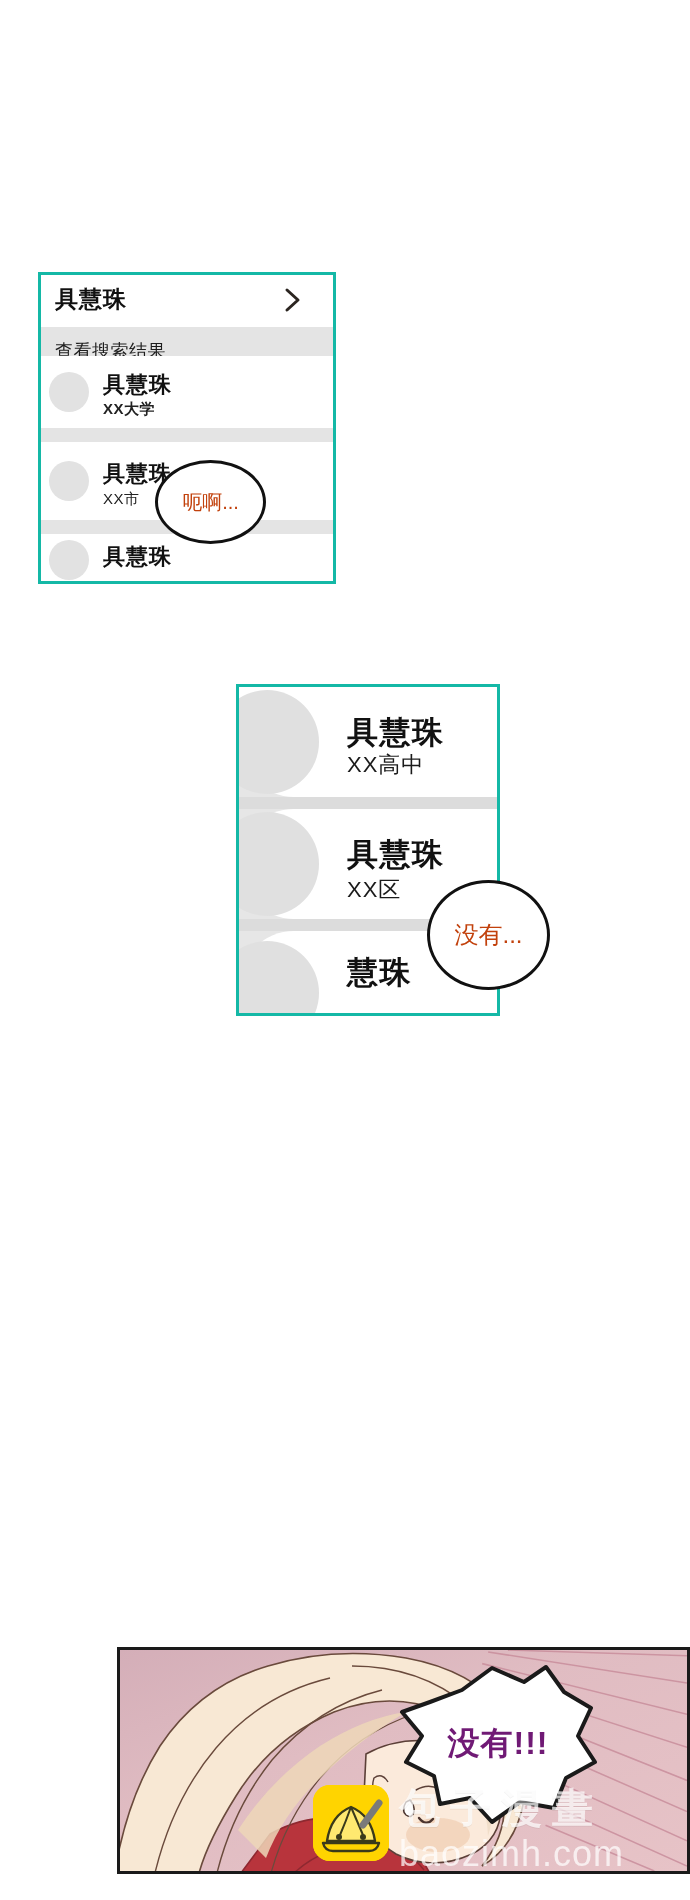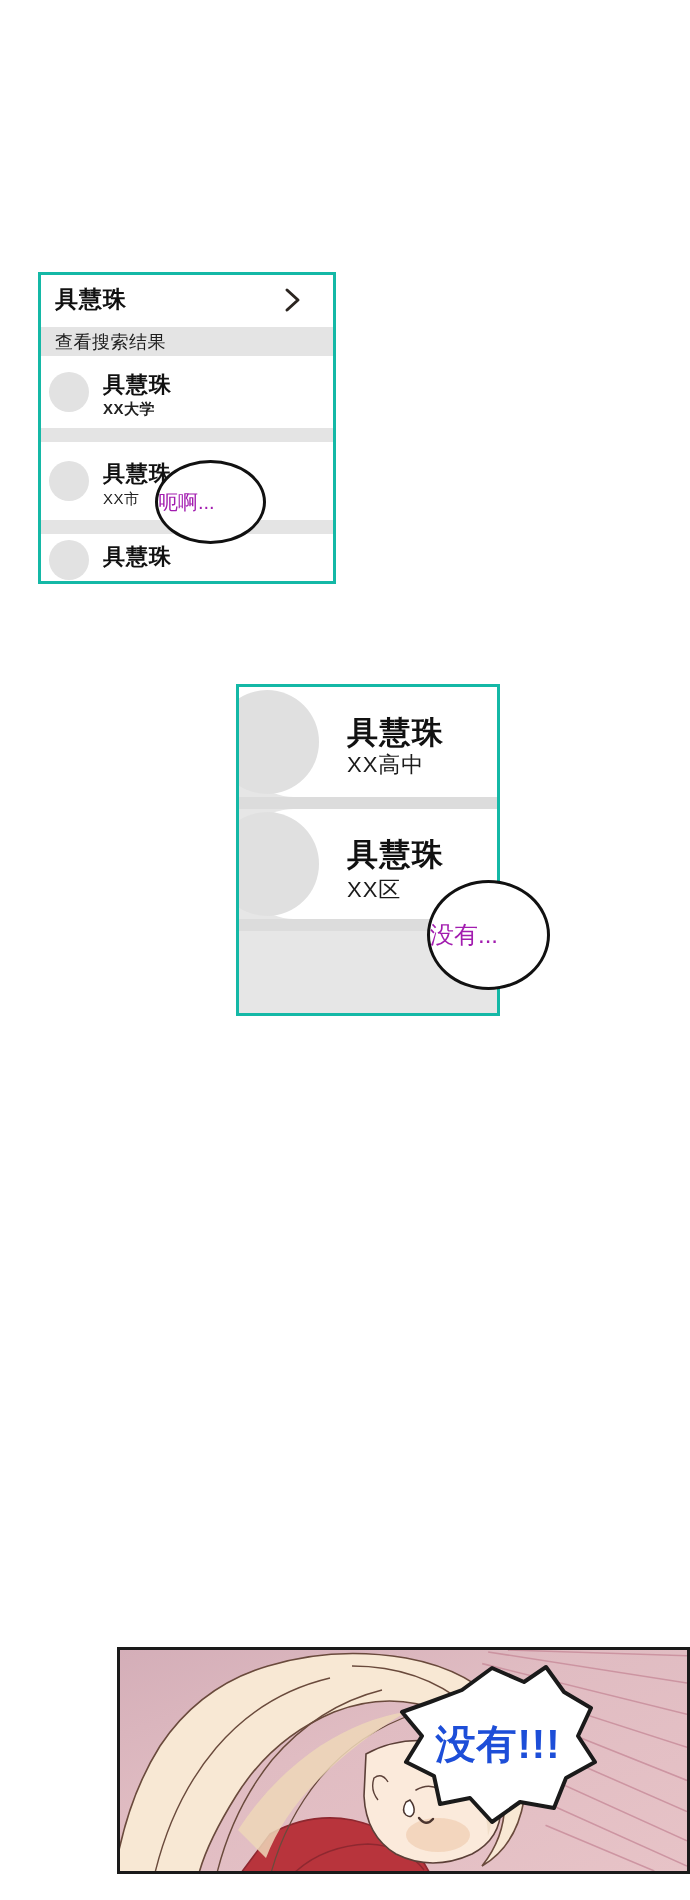--- a/index.html
+++ b/index.html
@@ -25,21 +25,21 @@
     position:absolute;left:14px;top:9px;
     font-size:23px;font-weight:700;color:#111;letter-spacing:1px;
   }
   .chev{position:absolute;right:30px;top:12px;width:20px;height:26px;}
   .chev svg{display:block;width:100%;height:100%;}
 
   .ui-subbar{
     position:absolute;left:0;right:0;height:29px;background:#e4e4e4;
   }
   .ui-subbar .sbtext{
-    position:absolute;left:14px;top:3px;font-size:18px;color:#1d1d1d;letter-spacing:.5px;
+    position:absolute;left:14px;top:12px;font-size:18px;color:#1d1d1d;letter-spacing:.5px;
   }
 
   .res-row{position:absolute;left:0;right:0;background:#ffffff;}
   .res-row .av{
     position:absolute;left:8px;top:50%;transform:translateY(-50%);
     width:40px;height:40px;border-radius:50%;background:#e2e2e2;
   }
   .res-row .nm{
     position:absolute;left:62px;
     font-size:22px;font-weight:700;color:#111;letter-spacing:1px;line-height:1;
@@ -63,30 +63,30 @@
   }
   .big-row .bsub{
     position:absolute;left:108px;
     font-size:22px;color:#1a1a1a;letter-spacing:1px;line-height:1;
   }
   .gapline{position:absolute;left:0;right:0;height:12px;background:#dcdcdc;}
 
   
   .bubble-oval{
     position:absolute;background:#ffffff;border:3px solid #111;border-radius:50%;
-    display:flex;align-items:center;
-    color:#a21caf;font-weight:400;
+    display:flex;align-items:center;justify-content:center;
+    color:#c2410c;font-weight:400;
   }
   .bubble-oval span{display:block;white-space:nowrap;}
 
   .bubble-spiky{position:absolute;}
   .bubble-spiky svg{position:absolute;left:0;top:0;}
   .bubble-spiky .btxt{
     position:absolute;left:0;right:0;top:50%;transform:translateY(-50%);
-    text-align:center;font-size:40px;font-weight:700;color:#1d4ed8;letter-spacing:1px;
+    text-align:center;font-size:32px;font-weight:700;color:#701a75;letter-spacing:1px;
   }
 
   
   .art{position:absolute;box-sizing:border-box;border:3px solid #1a1a1a;overflow:hidden;background:#d9b6bd;}
   .art .bg{position:absolute;left:0;top:0;width:100%;height:100%;
     background:linear-gradient(160deg,#d4aeb8 0%,#e0bcc2 40%,#e7c3c7 100%);}
   .art .rays{position:absolute;left:0;top:0;width:100%;height:100%;}
   .art svg.figure{position:absolute;left:0;top:0;}
 
   
@@ -166,20 +166,24 @@
       <div class="gapline" style="top:110px;"></div>
 
       <div class="big-row" style="top:122px;height:110px;border-top-left-radius:55px;border-bottom-left-radius:55px;">
         <div class="bav"></div>
         <div class="bnm" style="top:30px;">具慧珠</div>
         <div class="bsub" style="top:70px;">XX区</div>
       </div>
 
       <div class="gapline" style="top:232px;"></div>
 
+      <div class="big-row" style="top:244px;height:88px;border-top-left-radius:55px;">
+        <div class="bav" style="top:62px;"></div>
+        <div class="bnm" style="top:26px;">慧珠</div>
+      </div>
 
     </div>
   </div>
 
   <div class="bubble-oval" style="left:427px;top:880px;width:117px;height:104px;font-size:24px;font-weight:500;">
     <span>没有...</span>
   </div>
 
   <div class="art" style="left:117px;top:1647px;width:573px;height:227px;">
     <div class="bg"></div>
@@ -238,14 +242,30 @@
 
     <div class="bubble-spiky" style="left:276px;top:12px;width:204px;height:164px;">
       <svg width="204" height="164" viewBox="0 0 204 164">
         <path d="M66 28 L96 6 L128 20 L150 5 L168 30 L195 46 L182 74 L199 100 L170 116 L158 146 L124 140
                  L96 160 L74 136 L44 142 L38 114 L10 100 L26 74 L6 50 L34 40 Z" fill="#ffffff" stroke="#1a1a1a" stroke-width="4" stroke-linejoin="round"></path>
       </svg>
       <div class="btxt">没有!!!</div>
     </div>
   </div>
 
+  <div class="wm" style="left:313px;top:1783px;width:360px;height:100px;">
+    <div class="logo">
+      <svg width="76" height="76" viewBox="0 0 76 76">
+        <rect x="0" y="0" width="76" height="76" rx="17" fill="#ffd400"></rect>
+        <path d="M14 56 Q18 30 38 22 Q58 30 62 56 Z" fill="#ffe970" stroke="#3a3a1a" stroke-width="2.4" stroke-linejoin="round"></path>
+        <path d="M38 22 Q33 36 27 50" fill="none" stroke="#3a3a1a" stroke-width="2"></path>
+        <path d="M38 22 Q44 36 50 50" fill="none" stroke="#3a3a1a" stroke-width="2"></path>
+        <ellipse cx="26" cy="52" rx="3" ry="3" fill="#3a3a1a"></ellipse>
+        <ellipse cx="50" cy="52" rx="3" ry="3" fill="#3a3a1a"></ellipse>
+        <path d="M10 58 H66 Q64 66 56 66 H20 Q12 66 10 58 Z" fill="#ffd400" stroke="#3a3a1a" stroke-width="2.4" stroke-linejoin="round"></path>
+        <path d="M50 40 L66 18" stroke="#7a7a7a" stroke-width="7" stroke-linecap="round"></path>
+      </svg>
+    </div>
+    <div class="wmtext">包子漫畫</div>
+    <div class="wmurl">baozimh.com</div>
+  </div>
 
 </div>
 
 </body></html>

